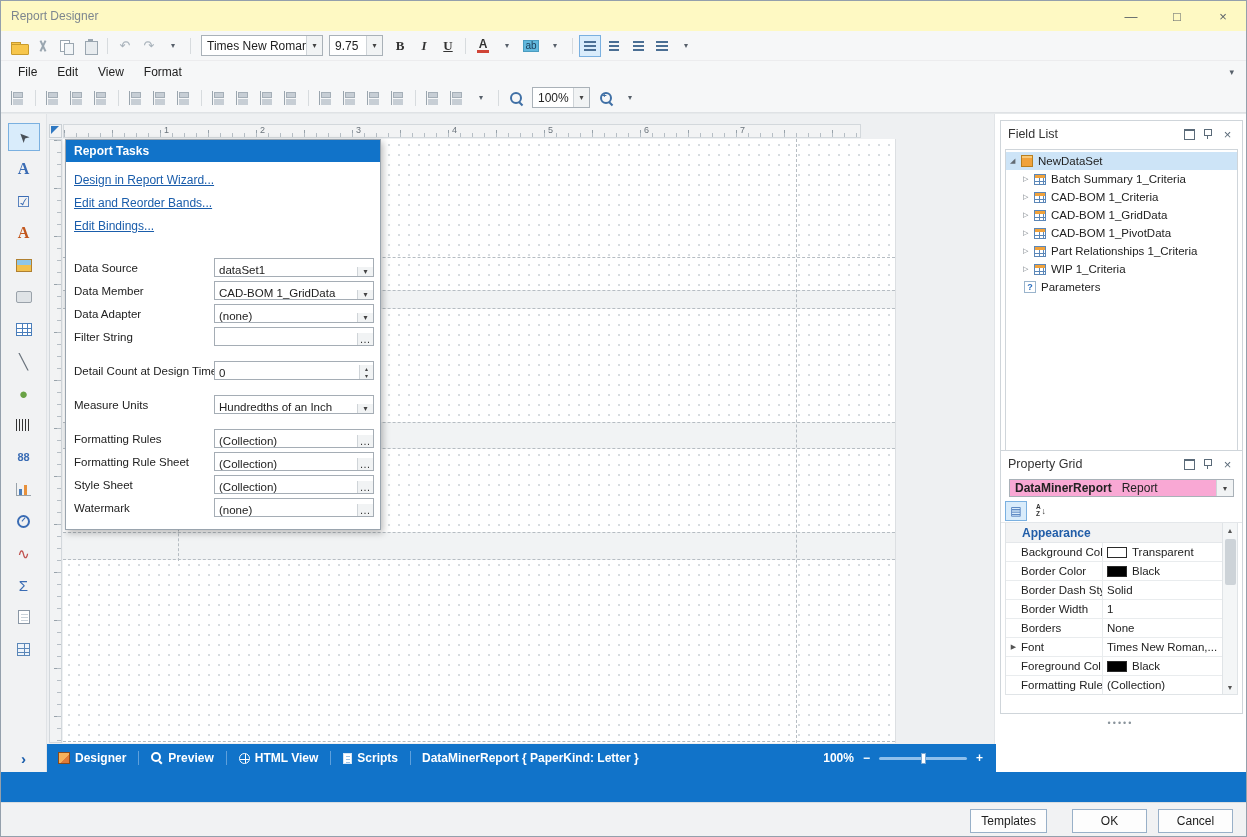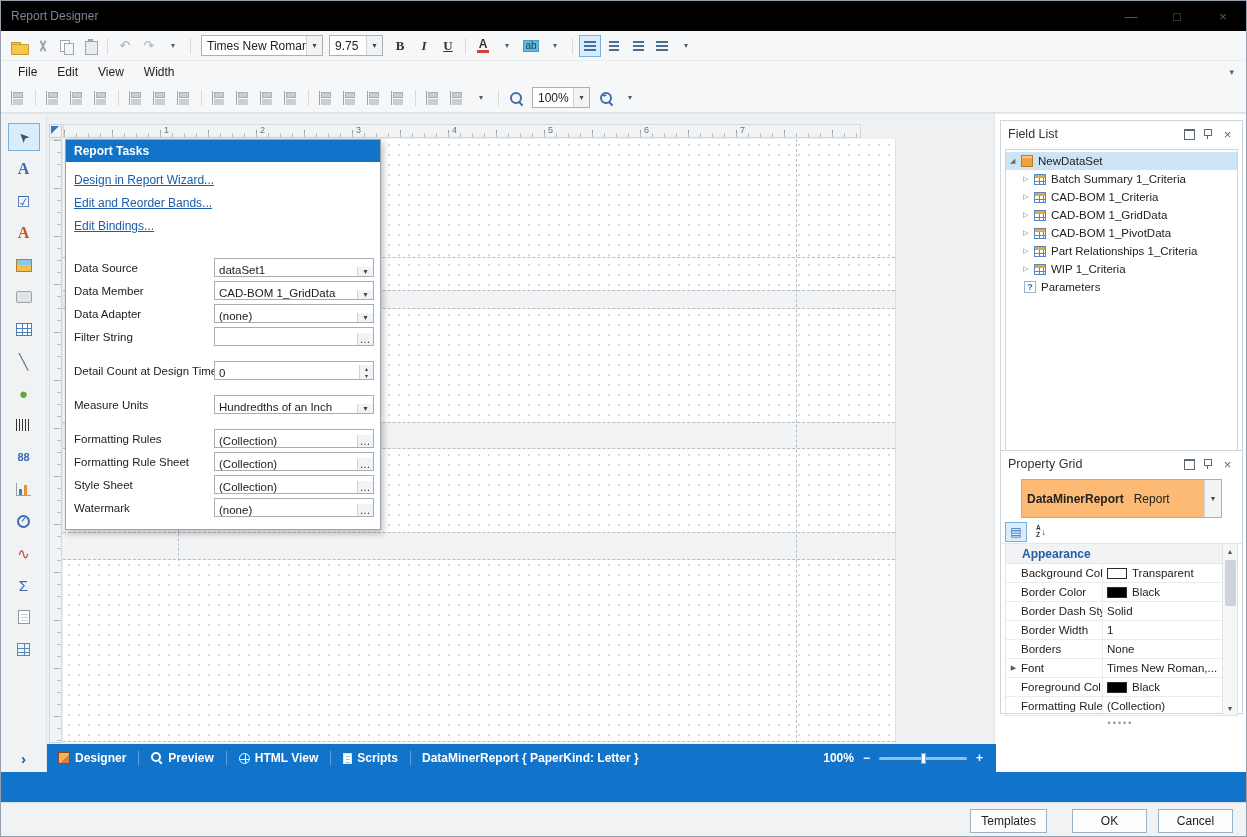--- a/index.html
+++ b/index.html
@@ -1,20 +1,20 @@
 <!DOCTYPE html>
 <html><head>
 <meta charset="utf-8">
 <style>
 *{box-sizing:border-box;margin:0;padding:0}
 body{margin:0;background:#cfd4d8;font-family:"Liberation Sans",sans-serif}
 .window{position:relative;width:1247px;height:837px;background:#fff;border:1px solid #94a0ac;font-size:12px;color:#222;overflow:hidden;cursor:default}
 
 
-.titlebar{height:30px;display:flex;align-items:center;padding-left:10px;background:#000000;color:#7d868f}
+.titlebar{height:30px;display:flex;align-items:center;padding-left:10px;background:#fef9c3;color:#7d868f}
 .win-btns{margin-left:auto;display:flex}
 .win-btn{width:46px;height:30px;display:flex;align-items:center;justify-content:center;color:#5a6168;font-size:13px}
 
 
 .toolbar1{height:30px;background:#f6f7f8;display:flex;align-items:center;padding:0 6px;gap:2px;border-bottom:1px solid #ececee}
 .toolbar2{height:30px;background:#f6f7f8;display:flex;align-items:center;padding:0 6px;gap:2px;border-bottom:1px solid #dfe2e5}
 .tbgroup{display:flex;align-items:center;gap:2px}
 .tbi{width:22px;height:22px;display:flex;align-items:center;justify-content:center;position:relative;border:1px solid transparent;flex:none}
 .tbi.selected{background:#d9ecfb;border-color:#7ab0e0}
 .tbi.tsep{width:1px;height:16px;background:#d7dbde;margin:0 4px;border:none}
@@ -132,21 +132,21 @@
 .tree-row.arrow .tr-arrow,.tr-arrow.on{visibility:visible}
 .tr-icon{flex:none;margin-right:5px}
 .ic-db{width:12px;height:12px;background:#f0a23c;border:1px solid #b97f1f;box-shadow:inset 0 2px 0 #f8c878}
 .ic-tbl{width:12px;height:11px;border:1px solid #5b87b8;background:linear-gradient(#f0a23c 0 0) 0 0/100% 3px no-repeat,linear-gradient(#5b87b8 0 0) 0 6px/100% 1px no-repeat,linear-gradient(#5b87b8 0 0) 4px 3px/1px 100% no-repeat,linear-gradient(#5b87b8 0 0) 8px 3px/1px 100% no-repeat,#fff}
 .ic-q{width:12px;height:12px;border:1px solid #9ab4cc;color:#2b6fbf;font-size:9px;font-weight:bold;display:flex;align-items:center;justify-content:center;background:#fff}
 .ic-re{width:12px;height:12px;border:1px solid #8a8f94;background:linear-gradient(135deg,#f0a23c 0 50%,#5aa25a 50% 100%)}
 .fl-tabs{position:absolute;bottom:11px;left:0;right:0;height:26px;border-top:1px solid #e0e4e7;display:flex;align-items:center}
 .fl-tab{display:flex;align-items:center;gap:5px;padding:0 10px;height:100%;border-right:1px solid #e0e4e7}
 .fl-tab.active .fl-tab-lbl{color:#1a5dab}
 
-.pg-selector{margin:2px 20px;height:39px;border:1px solid #a9b1b8;display:flex;align-items:center;background:#fdba74}
+.pg-selector{margin:2px 8px;height:18px;border:1px solid #a9b1b8;display:flex;align-items:center;background:#f9a8d4}
 .pg-selobj{font-weight:bold;padding-left:5px}
 .pg-seltype{margin-left:10px}
 .pg-seldd{margin-left:auto;width:17px;height:100%;display:flex;align-items:center;justify-content:center;border-left:1px solid #cfd4d8;background:#f1f3f4;font-size:8px;color:#444}
 .pg-toolbar{height:24px;display:flex;align-items:center;padding:0 4px;gap:3px;border-bottom:1px solid #e4e7ea}
 .pg-tb{width:22px;height:20px;display:flex;align-items:center;justify-content:center;border:1px solid transparent;color:#3a6cb4;font-size:12px}
 .pg-tb.sel{background:#d9ecfb;border-color:#7ab0e0}
 .az{white-space:pre;font-size:6.5px;line-height:1;font-weight:bold;color:#333}
 .azarr{font-size:9px;color:#333;margin-left:1px}
 .pg-grid{position:relative;margin:0 4px;height:172px;border:1px solid #e0e4e7;border-top:none;overflow:hidden;padding-right:5px}
 .pg-cat{height:20px;display:flex;align-items:center;background:#f2f3f4;border-bottom:1px solid #e4e7ea;color:#215da8;font-weight:bold;padding-left:16px}
@@ -275,21 +275,21 @@
           <span class="glyphtxt">▾</span>
         </span>
     </div>
   </div>
 
   <div class="menubar">
     <div class="tbgroup">
       <span class="menu-item">File</span>
         <span class="menu-item">Edit</span>
         <span class="menu-item">View</span>
-        <span class="menu-item">Width</span>
+        <span class="menu-item">Format</span>
     </div>
     <span class="menu-overflow">▾</span>
   </div>
 
   <div class="toolbar2">
     <div class="tbgroup">
       <span class="tbi lay">
           <span class="glyphtxt"></span>
         </span>
         <span class="tbi tsep"></span>

